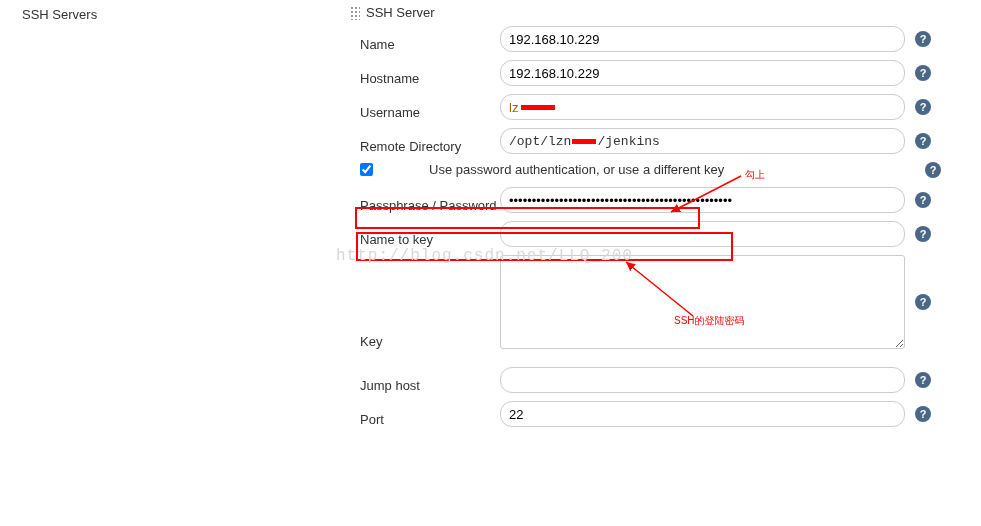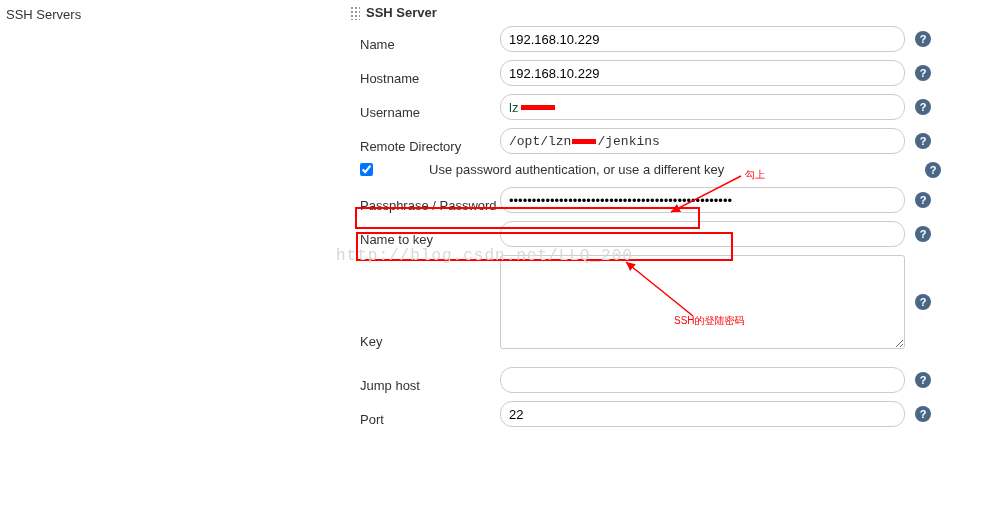--- a/index.html
+++ b/index.html
@@ -11,21 +11,21 @@
       font-family: Arial, Helvetica, sans-serif;
       font-size: 13px;
       color: #333;
       background: #fff;
       position: relative;
       width: 981px;
       height: 526px;
     }
     .left-label {
       position: absolute;
-      left: 6px;
+      left: 22px;
       top: 7px;
       color: #333;
     }
     .form-area {
       position: absolute;
       left: 350px;
       top: 5px;
       width: 600px;
     }
     .section-header {
@@ -38,21 +38,20 @@
       display: inline-block;
       width: 10px;
       height: 14px;
       margin-right: 6px;
       background-image: radial-gradient(circle, #999 1px, transparent 1px);
       background-size: 4px 4px;
       background-position: 0 0;
     }
     .section-title {
       color: #333;
-      font-weight: bold;
     }
     .form-row {
       display: flex;
       align-items: flex-end;
       margin-bottom: 8px;
       padding-left: 10px;
     }
     .row-label {
       width: 140px;
       padding-top: 5px;
@@ -183,21 +182,21 @@
     <div class="row-input-wrap">
       <input type="text" class="text-input" value="192.168.10.229" style="">
       <span class="help-icon">?</span>
     </div>
   </div>
 
   <div class="form-row">
     <div class="row-label">Username</div>
     <div class="row-input-wrap">
       <div class="text-input" style="display:flex;align-items:center;position:relative;">
-        <span style="color:#14532d;">lz</span>
+        <span style="color:#a16207;">lz</span>
         <span class="redact-bar" style="left:20px;top:10px;width:34px;height:5px;"></span>
       </div>
       <span class="help-icon">?</span>
     </div>
   </div>
 
   <div class="form-row">
     <div class="row-label">Remote Directory</div>
     <div class="row-input-wrap">
       <div class="text-input" style="display:flex;align-items:center;position:relative;font-family:Liberation Mono, monospace;">

